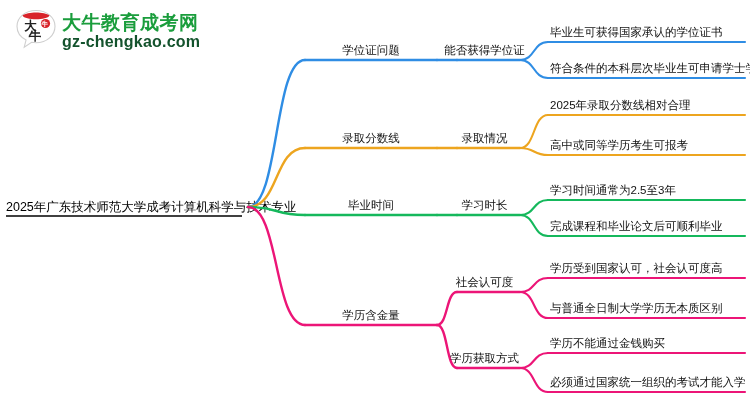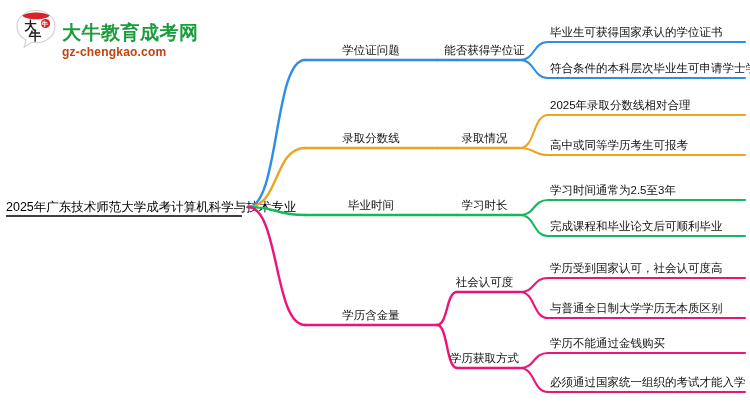--- a/index.html
+++ b/index.html
@@ -31,35 +31,35 @@
   #logo-mark {
     position: absolute;
     left: 0;
     top: 2px;
     width: 44px;
     height: 42px;
   }
   #logo-text-wrap {
     position: absolute;
     left: 48px;
-    top: 15px;
+    top: 5px;
     width: 180px;
   }
   #logo-title {
     font-size: 19px;
     font-weight: bold;
     color: #1a9d3c;
     letter-spacing: 0.5px;
     line-height: 23px;
     white-space: nowrap;
   }
   #logo-sub {
-    font-size: 12px;
+    font-size: 16px;
     font-weight: bold;
-    color: #c2410c;
+    color: #14532d;
     letter-spacing: 0.2px;
     line-height: 16px;
     white-space: nowrap;
   }
   
   #map {
     position: absolute;
     left: 0; top: 0;
     width: 750px;
     height: 410px;

